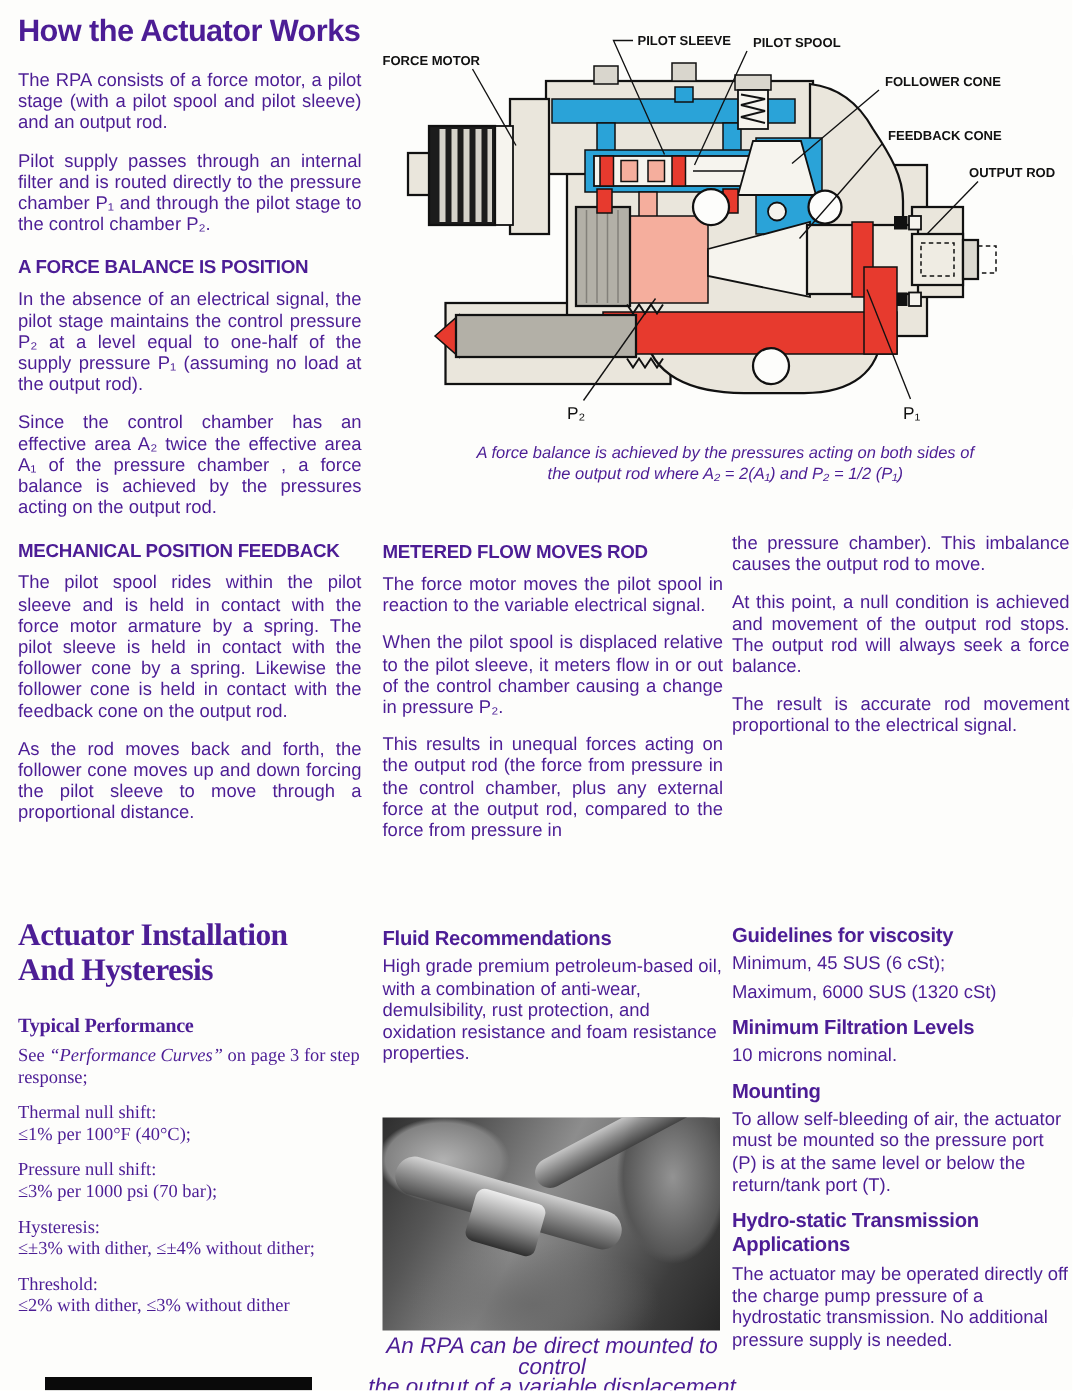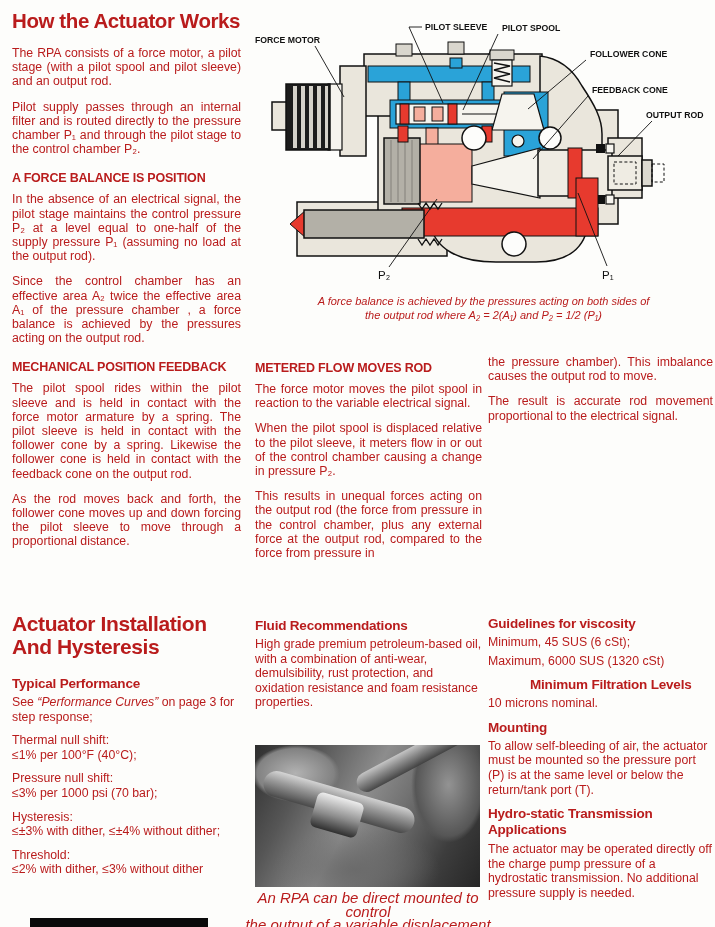--- a/index.html
+++ b/index.html
@@ -1,17 +1,17 @@
 <!DOCTYPE html>
 <html><head>
 <meta charset="utf-8">
 <style>
   html,body{margin:0;padding:0;background:#ffffff;}
   .page{position:relative;width:715px;height:927px;background:#fdfdfb;overflow:hidden;
-        font-family:"Liberation Sans","DejaVu Sans",sans-serif;color:#b91c1c;}
+        font-family:"Liberation Sans","DejaVu Sans",sans-serif;color:#4c1d95;}
   .col{position:absolute;}
   h1.doc{font-size:20.5px;line-height:22px;font-weight:700;letter-spacing:-0.4px;margin:0 0 14px 0;}
   h1.doc2{font-size:21px;line-height:23px;font-weight:700;letter-spacing:-0.4px;margin:0 0 18px 0;}
   h2.allcaps{font-size:12.5px;font-weight:700;letter-spacing:-0.2px;margin:15px 0 7px 0;}
   h3.sub{font-size:13.5px;font-weight:700;letter-spacing:-0.2px;margin:13px 0 4px 0;}
   h3.sub.first{margin-top:0;}
   p.just{font-size:12.3px;line-height:14.2px;text-align:justify;margin:0 0 11px 0;}
   p.plain{font-size:12.3px;line-height:14.6px;text-align:left;margin:0 0 9px 0;}
   .perf-item{font-size:12.3px;line-height:14.6px;margin:0 0 9px 0;}
   .perf-item span{display:block;}
@@ -190,24 +190,25 @@
 
   <div class="col" style="left:255px;top:355px;width:227px;">
     <h2 class="allcaps" style="margin-top:6px;">METERED FLOW MOVES ROD</h2>
     <p class="just">The force motor moves the pilot spool in reaction to the variable electrical signal.</p>
     <p class="just">When the pilot spool is displaced relative to the pilot sleeve, it meters flow in or out of the control chamber causing a change in pressure P₂.</p>
     <p class="just">This results in unequal forces acting on the output rod (the force from pressure in the control chamber, plus any external force at the output rod, compared to the force from pressure in</p>
   </div>
 
   <div class="col" style="left:488px;top:355px;width:225px;">
     <p class="just">the pressure chamber). This imbalance causes the output rod to move.</p>
+    <p class="just">At this point, a null condition is achieved and movement of the output rod stops. The output rod will always seek a force balance.</p>
     <p class="just">The result is accurate rod movement proportional to the electrical signal.</p>
   </div>
 
-  <div class="col" style="left:12px;top:612px;width:231px;">
+  <div class="col" style="left:12px;top:612px;width:231px;font-family:Liberation Serif, serif;">
     <h1 class="doc2">
       <span style="display:block;">Actuator Installation</span>
       <span style="display:block;">And Hysteresis</span>
     </h1>
     <h3 class="sub first">Typical Performance</h3>
     <p class="plain"><span>See </span><i>“Performance Curves”</i><span> on page 3 for step response;</span></p>
     <div class="perf-item">
       <span>Thermal null shift:</span>
       <span>≤1% per 100°F (40°C);</span>
     </div>
@@ -236,21 +237,21 @@
   </div>
   <div class="photo-caption">
     <span>An RPA can be direct mounted to control</span>
     <span>the output of a variable displacement pump.</span>
   </div>
 
   <div class="col" style="left:488px;top:616px;width:225px;">
     <h3 class="sub first">Guidelines for viscosity</h3>
     <p class="plain" style="margin-bottom:4px;">Minimum, 45 SUS (6 cSt);</p>
     <p class="plain">Maximum, 6000 SUS (1320 cSt)</p>
-    <h3 class="sub" style="margin-top:6px;margin-left:42px;">Minimum Filtration Levels</h3>
+    <h3 class="sub" style="margin-top:6px;">Minimum Filtration Levels</h3>
     <p class="plain">10 microns nominal.</p>
     <h3 class="sub" style="margin-top:6px;">Mounting</h3>
     <p class="plain">To allow self-bleeding of air, the actuator must be mounted so the pressure port (P) is at the same level or below the return/tank port (T).</p>
     <h3 class="sub" style="margin-top:6px;line-height:16px;">Hydro-static Transmission Applications</h3>
     <p class="plain">The actuator may be operated directly off the charge pump pressure of a hydrostatic transmission. No additional pressure supply is needed.</p>
   </div>
 
   <div class="footer-bar"></div>
 </div>
 

